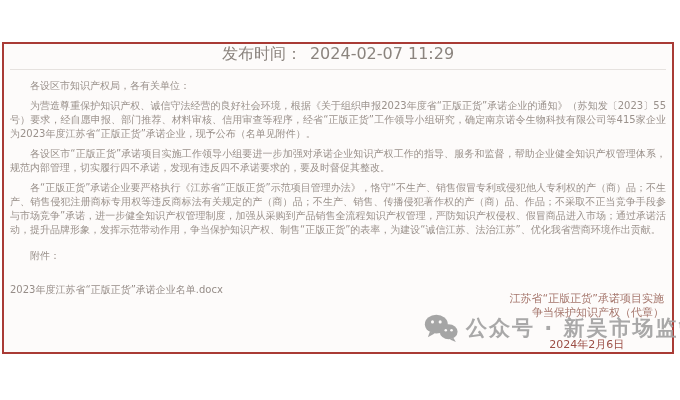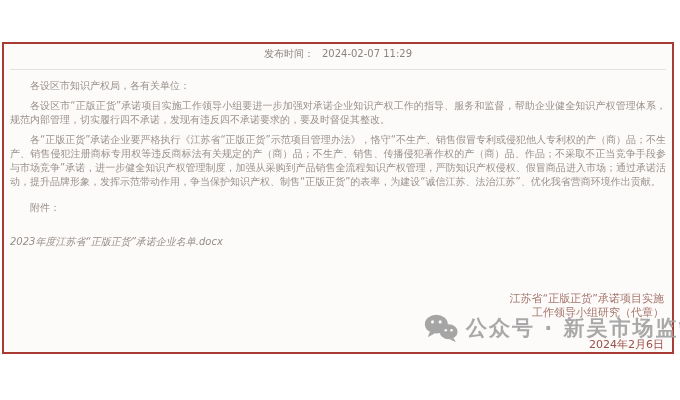--- a/index.html
+++ b/index.html
@@ -25,21 +25,21 @@
     color:#57483e;
     font-size:16px;
     font-weight:600;
     line-height:30px;
     letter-spacing:1px;
   }
   .publish-row {
     margin-top:3px;
     text-align:center;
     color:#8b847e;
-    font-size:10px;
+    font-size:16px;
     line-height:14px;
   }
   .publish-row .publish-value { margin-left:8px; }
   .separator {
     margin:8px 6px 0;
     border-top:1px solid #e6e2df;
     height:0;
   }
   .doc-body {
     margin:9px 6px 0;
@@ -48,32 +48,31 @@
     line-height:14px;
     text-align:justify;
   }
   .doc-body p { margin:0 0 6px; text-indent:2em; }
   .doc-body p.attachment-label { margin-top:12px; }
   .doc-body p.attachment-file {
     text-indent:0;
     margin-top:20px;
     color:#968d88;
     cursor:pointer;
-    font-style:italic;
   }
   .signature {
     position:absolute;
     right:8px; top:248px;
     text-align:right;
     font-size:11px;
     line-height:14px;
     color:#a5766c;
     z-index:1;
   }
-  .signature .sig-date { margin-top:18px; color:#9c4f46; }
+  .signature .sig-date { margin-top:18px; color:#9c4f46;text-align:center; }
   .watermark {
     position:absolute;
     left:424px; top:313px;
     display:flex;
     align-items:center;
     gap:8px;
     color:#a2a2a2;
     font-size:21px;
     font-weight:600;
     letter-spacing:2px;
@@ -90,29 +89,30 @@
 
 
   <div class="publish-row">
     <span>发布时间：</span><span class="publish-value">2024-02-07 11:29</span>
   </div>
 
   <div class="separator"></div>
 
   <div class="doc-body">
     <p>各设区市知识产权局，各有关单位：</p>
+    <p>为营造尊重保护知识产权、诚信守法经营的良好社会环境，根据《关于组织申报2023年度省“正版正货”承诺企业的通知》（苏知发〔2023〕55号）要求，经自愿申报、部门推荐、材料审核、信用审查等程序，经省“正版正货”工作领导小组研究，确定南京诺令生物科技有限公司等415家企业为2023年度江苏省“正版正货”承诺企业，现予公布（名单见附件）。</p>
     <p>各设区市“正版正货”承诺项目实施工作领导小组要进一步加强对承诺企业知识产权工作的指导、服务和监督，帮助企业健全知识产权管理体系，规范内部管理，切实履行四不承诺，发现有违反四不承诺要求的，要及时督促其整改。</p>
     <p>各“正版正货”承诺企业要严格执行《江苏省“正版正货”示范项目管理办法》，恪守“不生产、销售假冒专利或侵犯他人专利权的产（商）品；不生产、销售侵犯注册商标专用权等违反商标法有关规定的产（商）品；不生产、销售、传播侵犯著作权的产（商）品、作品；不采取不正当竞争手段参与市场竞争”承诺，进一步健全知识产权管理制度，加强从采购到产品销售全流程知识产权管理，严防知识产权侵权、假冒商品进入市场；通过承诺活动，提升品牌形象，发挥示范带动作用，争当保护知识产权、制售“正版正货”的表率，为建设“诚信江苏、法治江苏”、优化我省营商环境作出贡献。</p>
     <p class="attachment-label">附件：</p>
     <p class="attachment-file">2023年度江苏省“正版正货”承诺企业名单.docx</p>
   </div>
 
   <div class="signature">
     <div>江苏省“正版正货”承诺项目实施</div>
-    <div>工作领导小组研究（代章）</div>
+    <div>争当保护知识产权（代章）</div>
     <div class="sig-date">2024年2月6日</div>
   </div>
 
 </div>
 
 <div class="watermark">
   <span class="wechat-icon">
     <svg viewBox="0 0 40 34" width="34" height="30" aria-hidden="true">
       <ellipse cx="14.5" cy="12.5" rx="13.5" ry="11" fill="#9e9e9e"></ellipse>
       <path d="M7 21 L4.5 28 L12.5 23.5 Z" fill="#9e9e9e"></path>

